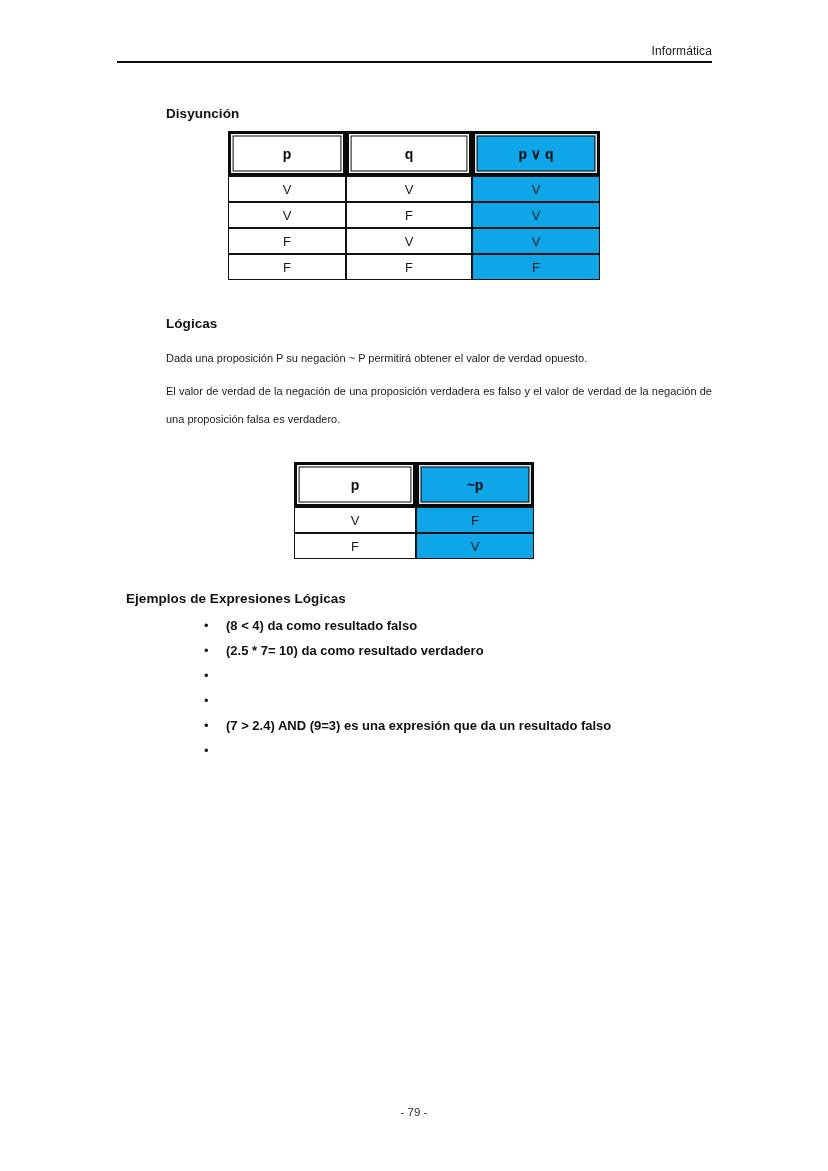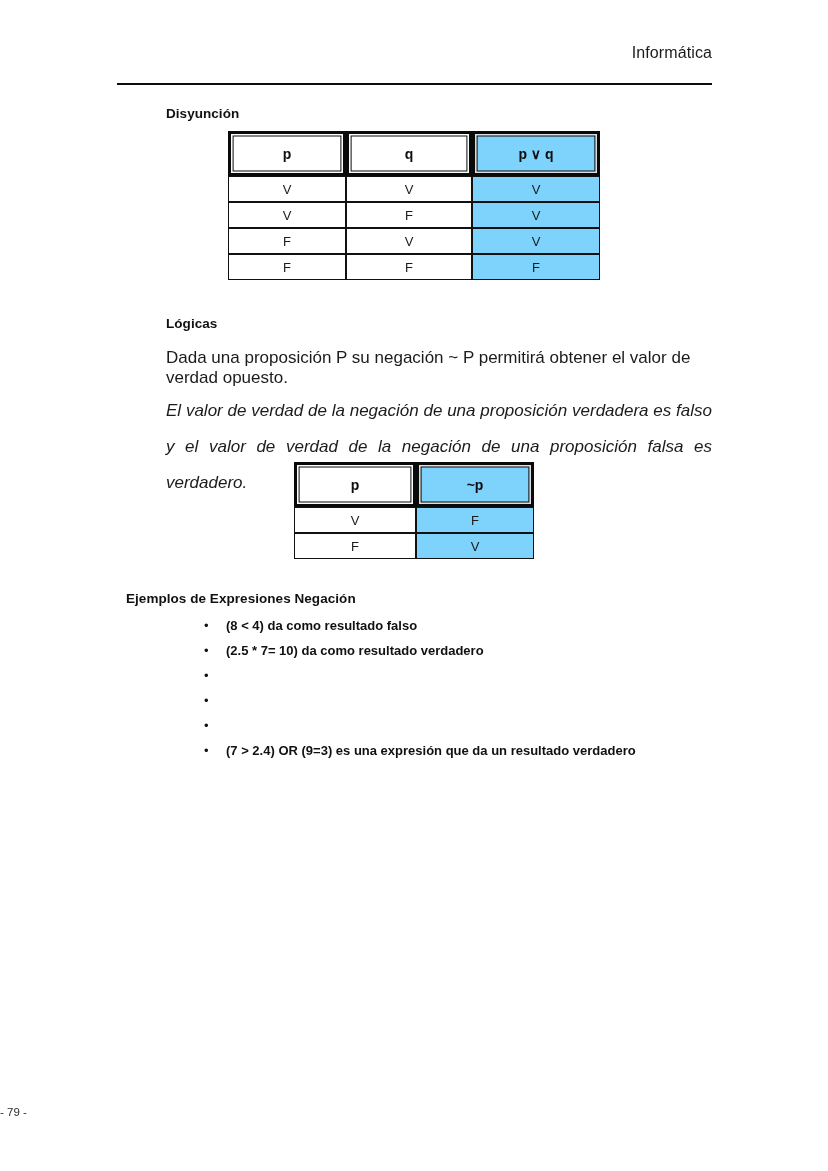--- a/index.html
+++ b/index.html
@@ -24,53 +24,51 @@
   }
 
   
   .page-header {
     position: absolute;
     left: 117px;
     top: 44px;
     width: 595px;
   }
   .page-header-text {
-    font-size: 16px;
+    font-size: 12px;
     text-align: right;
     letter-spacing: 0.1px;
     color: #1b1b1b;
-    padding-bottom: 21px;
+    padding-bottom: 3px;
   }
   .page-header-rule {
     height: 0;
     border-top: 2.6px solid #0d0d0d;
   }
 
   
   .h-sub {
     position: absolute;
     font-size: 13.5px;
     font-weight: bold;
     color: #111111;
     letter-spacing: 0.05px;
     white-space: nowrap;
   }
 
   
   .para {
     position: absolute;
-    font-size: 17px;
+    font-size: 11px;
     line-height: 20px;
     color: #1b1b1b;
   }
   .para.italic {
-    font-style: italic;
     text-align: justify;
-    line-height: 36px;
-    margin-top: 16px;
+    line-height: 28px;
   }
 
   
   .truth-table {
     position: absolute;
     border-collapse: separate;
     border-spacing: 0;
   }
   .truth-table td {
     text-align: center;
@@ -92,21 +90,21 @@
   .truth-table .hdr td.shaded {
     box-shadow: inset 0 0 0 1.6px #dedede, inset 0 0 0 2.6px #0a0a0a;
   }
   
   .truth-table .row td {
     height: 26px;
     font-size: 13px;
     border: 1.9px solid #111111;
   }
   .truth-table td.shaded {
-    background: #7dd3fc;
+    background: #0ea5e9;
     margin-left: 12px;
   }
   .truth-table .row td {
     border-top-width: 1.9px;
   }
   .truth-table .row.first td {
     border-top-width: 1.9px;
   }
 
   
@@ -132,21 +130,21 @@
     line-height: 25px;
     white-space: nowrap;
   }
 
   
   .page-footer {
     position: absolute;
     left: 0;
     top: 1106px;
     width: 828px;
-    text-align: left;
+    text-align: center;
     font-size: 11.5px;
     color: #2b2b2b;
   }
 </style>
 </head>
 <body>
 
 <div class="page">
 
   <div class="page-header">
@@ -211,21 +209,21 @@
         <td>V</td>
         <td class="shaded">F</td>
       </tr>
       <tr class="row">
         <td>F</td>
         <td class="shaded">V</td>
       </tr>
     </tbody>
   </table>
 
-  <div class="h-sub" style="left:126px; top:591px;">Ejemplos de Expresiones Negación</div>
+  <div class="h-sub" style="left:126px; top:591px;">Ejemplos de Expresiones Lógicas</div>
 
   <div class="bullets" style="left:204px; top:613px; width:560px;">
 
     <div class="bullet-item">
       <span class="bullet-dot">•</span>
       <span class="bullet-text">(8 &lt; 4) da como resultado falso</span>
     </div>
 
     <div class="bullet-item">
       <span class="bullet-dot">•</span>
@@ -235,23 +233,23 @@
     <div class="bullet-item">
       <span class="bullet-dot">•</span>
     </div>
 
     <div class="bullet-item">
       <span class="bullet-dot">•</span>
     </div>
 
     <div class="bullet-item">
       <span class="bullet-dot">•</span>
-    </div>
-
-    <div class="bullet-item">
-      <span class="bullet-dot">•</span>
-      <span class="bullet-text">(7 &gt; 2.4) OR (9=3) es una expresión que da un resultado verdadero</span>
+      <span class="bullet-text">(7 &gt; 2.4) AND (9=3) es una expresión que da un resultado falso</span>
+    </div>
+
+    <div class="bullet-item">
+      <span class="bullet-dot">•</span>
     </div>
   </div>
 
   <div class="page-footer">- 79 -</div>
 
 </div>
 
 </body></html>

